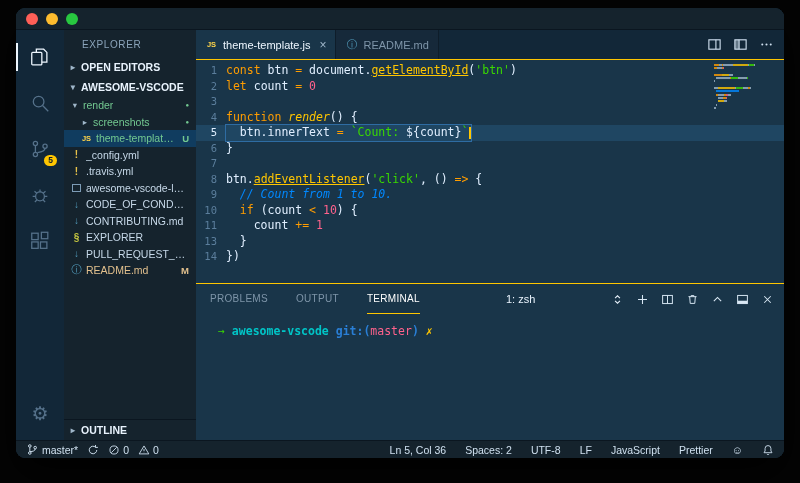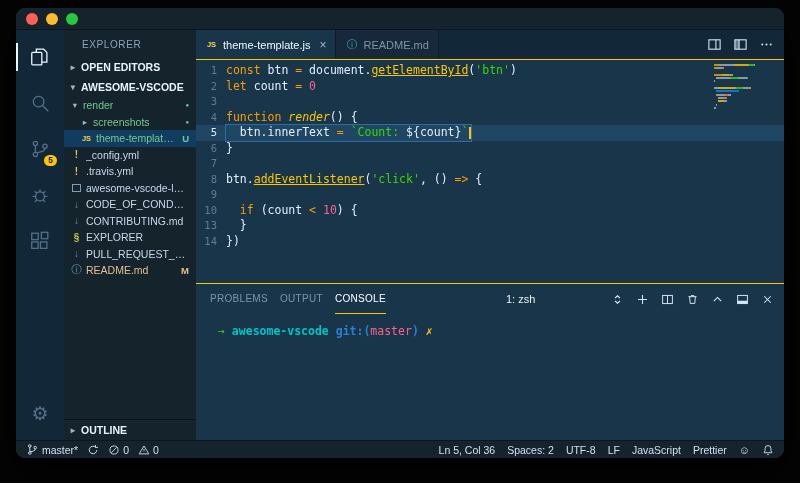--- a/index.html
+++ b/index.html
@@ -65,32 +65,32 @@
 .tk-str{color:#3ad900}
 .tk-num{color:#ff628c}
 .tk-cm{color:#0088ff;font-style:italic}
 .tk-tx{color:#e1efff}
 .minimap{position:absolute;top:4px;right:12px;width:58px}
 .mm-line{display:flex;height:2px;margin-bottom:1.3px;opacity:.8}
 .mm-seg{height:2px;flex:0 0 auto}
 
 .panel{flex:0 0 157px;border-top:1.5px solid #ffc600;display:flex;flex-direction:column}
 .panel-header{flex:0 0 30px;display:flex;align-items:center;padding:0 10px 0 14px}
-.panel-tabs{display:flex;gap:12px;height:30px}
+.panel-tabs{display:flex;gap:28px;height:30px}
 .panel-tab{display:flex;align-items:center;font-size:10px;letter-spacing:.3px;color:#7e95a9;border-bottom:1.5px solid transparent;cursor:pointer}
 .panel-tab.active{color:#ffffff;border-bottom-color:#ffc600}
 .panel-right{margin-left:auto;display:flex;align-items:flex-start;gap:12px;color:#d8e7f4}
 .term-select{display:flex;align-items:center;justify-content:space-between;width:118px;font-size:11px;color:#e9f3fd;cursor:pointer}
 .pbtn{cursor:pointer;display:flex}
 .terminal{flex:1;padding:10px 0 0 22px;font-family:"DejaVu Sans Mono",monospace;font-size:11.5px;cursor:text}
 .tm-g{color:#3ad900}.tm-cy{color:#00c5c7;font-weight:bold}.tm-bl{color:#2a7fd6;font-weight:bold}.tm-rd{color:#ff628c;font-weight:normal}.tm-yl{color:#ffc600}
 
 .statusbar{flex:0 0 18px;background:#15232d;border-top:1px solid #0b1620;display:flex;align-items:center;padding:0 10px;font-size:10.5px;color:#cfe0ef}
 .sb-left{display:flex;align-items:center;gap:9px}
-.sb-right{margin-left:auto;display:flex;align-items:flex-end;gap:12px}
+.sb-right{margin-left:auto;display:flex;align-items:flex-end;gap:19px}
 .sb-item{display:flex;align-items:center;gap:3px;cursor:pointer;white-space:nowrap}
 </style>
 </head>
 <body>
 
 <div class="window">
 
   <div class="titlebar">
     <div class="lights">
       <span class="light l-red"></span>
@@ -275,24 +275,29 @@
             <div class="row">
               <span class="ln">7</span>
               <span class="code"></span>
             </div>
             <div class="row">
               <span class="ln">8</span>
               <span class="code"><span class="tk-tx">btn.</span><span class="tk-fnu">addEventListener</span><span class="tk-tx">(</span><span class="tk-str">'click'</span><span class="tk-tx">, () </span><span class="tk-kw">=&gt; </span><span class="tk-tx">{</span></span>
             </div>
             <div class="row">
               <span class="ln">9</span>
+              <span class="code"><span class="tk-cm">  // Count from 1 to 10.</span></span>
             </div>
             <div class="row">
               <span class="ln">10</span>
               <span class="code"><span class="tk-kw">  if </span><span class="tk-tx">(count </span><span class="tk-kw">&lt; </span><span class="tk-num">10</span><span class="tk-tx">) {</span></span>
+            </div>
+            <div class="row">
+              <span class="ln">11</span>
+              <span class="code"><span class="tk-tx">    count </span><span class="tk-kw">+= </span><span class="tk-num">1</span></span>
             </div>
             <div class="row">
               <span class="ln">13</span>
               <span class="code"><span class="tk-tx">  }</span></span>
             </div>
             <div class="row">
               <span class="ln">14</span>
               <span class="code"><span class="tk-tx">})</span></span>
             </div>
           </div>
@@ -376,21 +381,21 @@
       <div class="panel">
         <div class="panel-header">
           <div class="panel-tabs">
               <div class="panel-tab">
                 <span>PROBLEMS</span>
               </div>
               <div class="panel-tab">
                 <span>OUTPUT</span>
               </div>
               <div class="panel-tab active">
-                <span>CONSOLE</span>
+                <span>TERMINAL</span>
               </div>
             </div>
           <div class="panel-right">
             <div class="term-select">
               <span>1: zsh</span>
               <svg width="13" height="13" viewBox="0 0 16 16" fill="none" stroke="currentColor" stroke-width="1.3">
                   <path d="M5 6.2L8 3.4l3 2.8M5 9.8L8 12.6l3-2.8"></path>
                 </svg>
             </div>
             <span class="pbtn">

